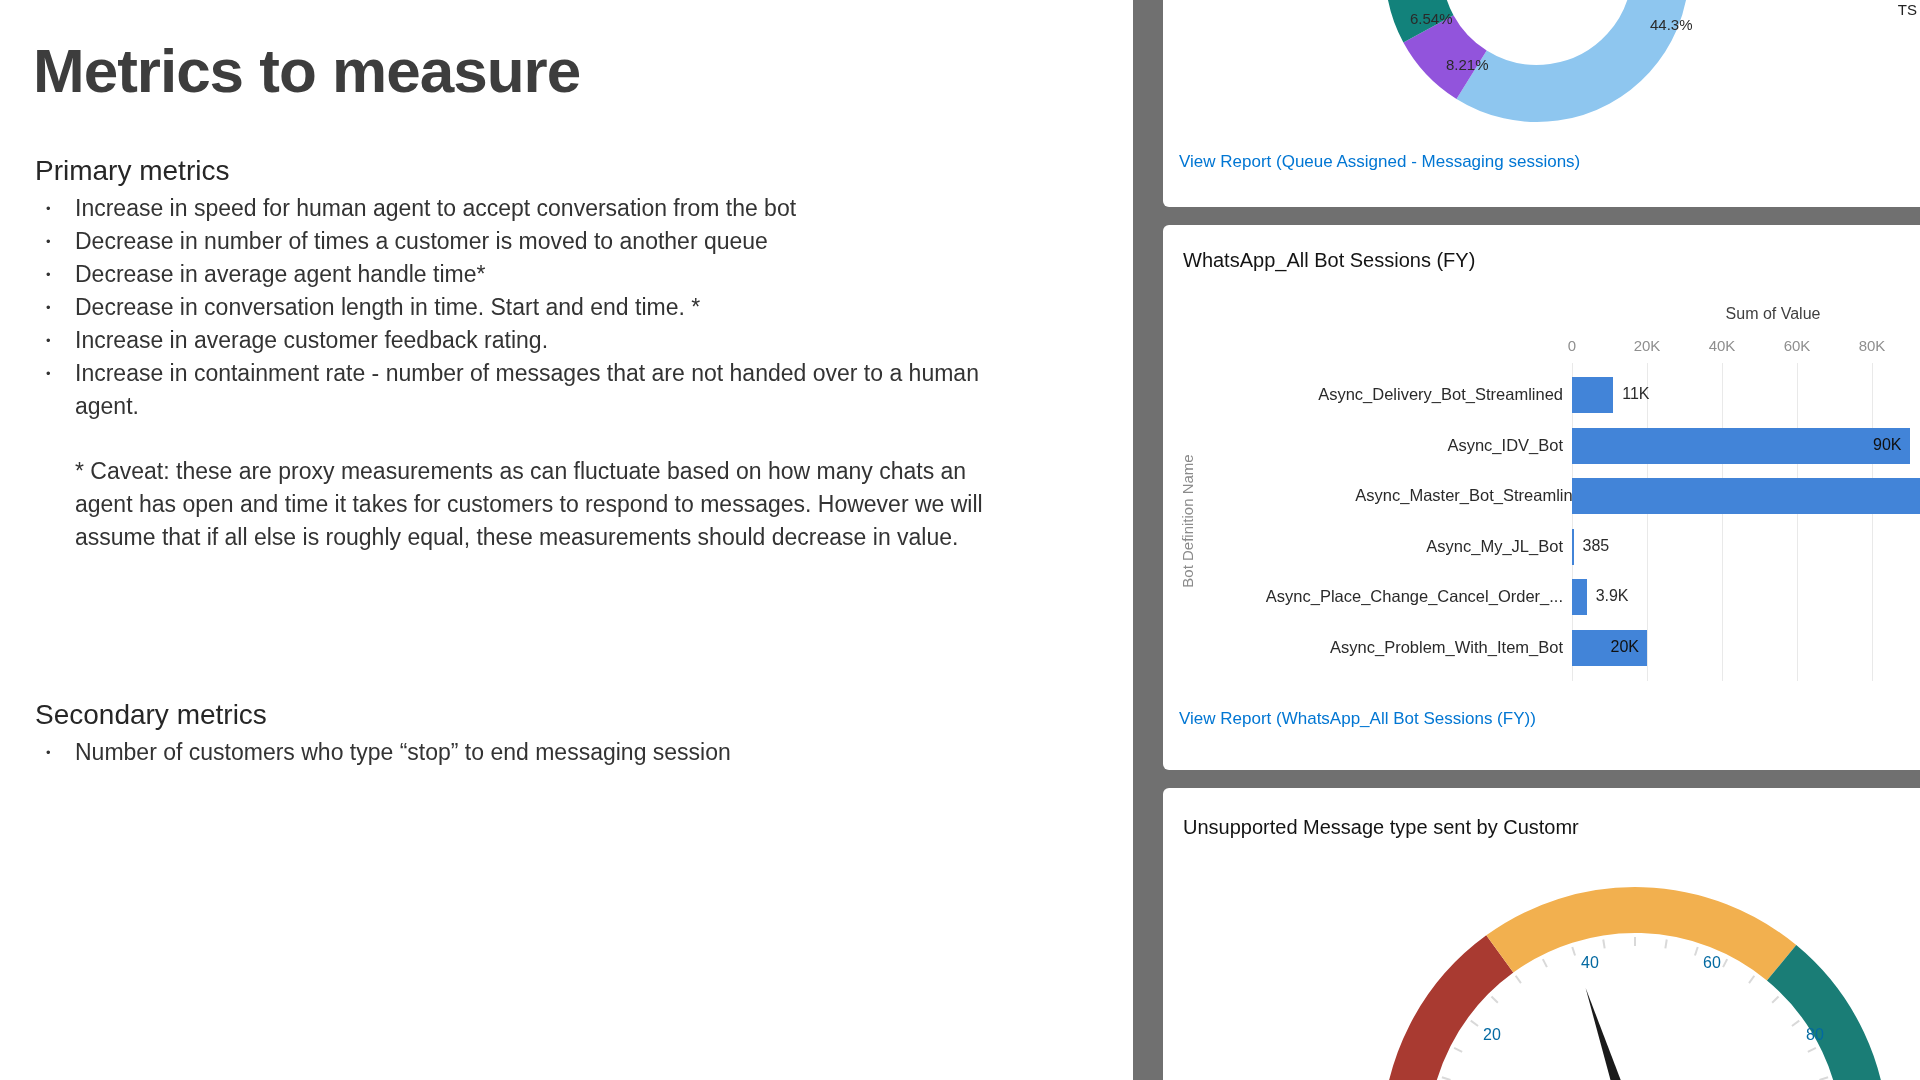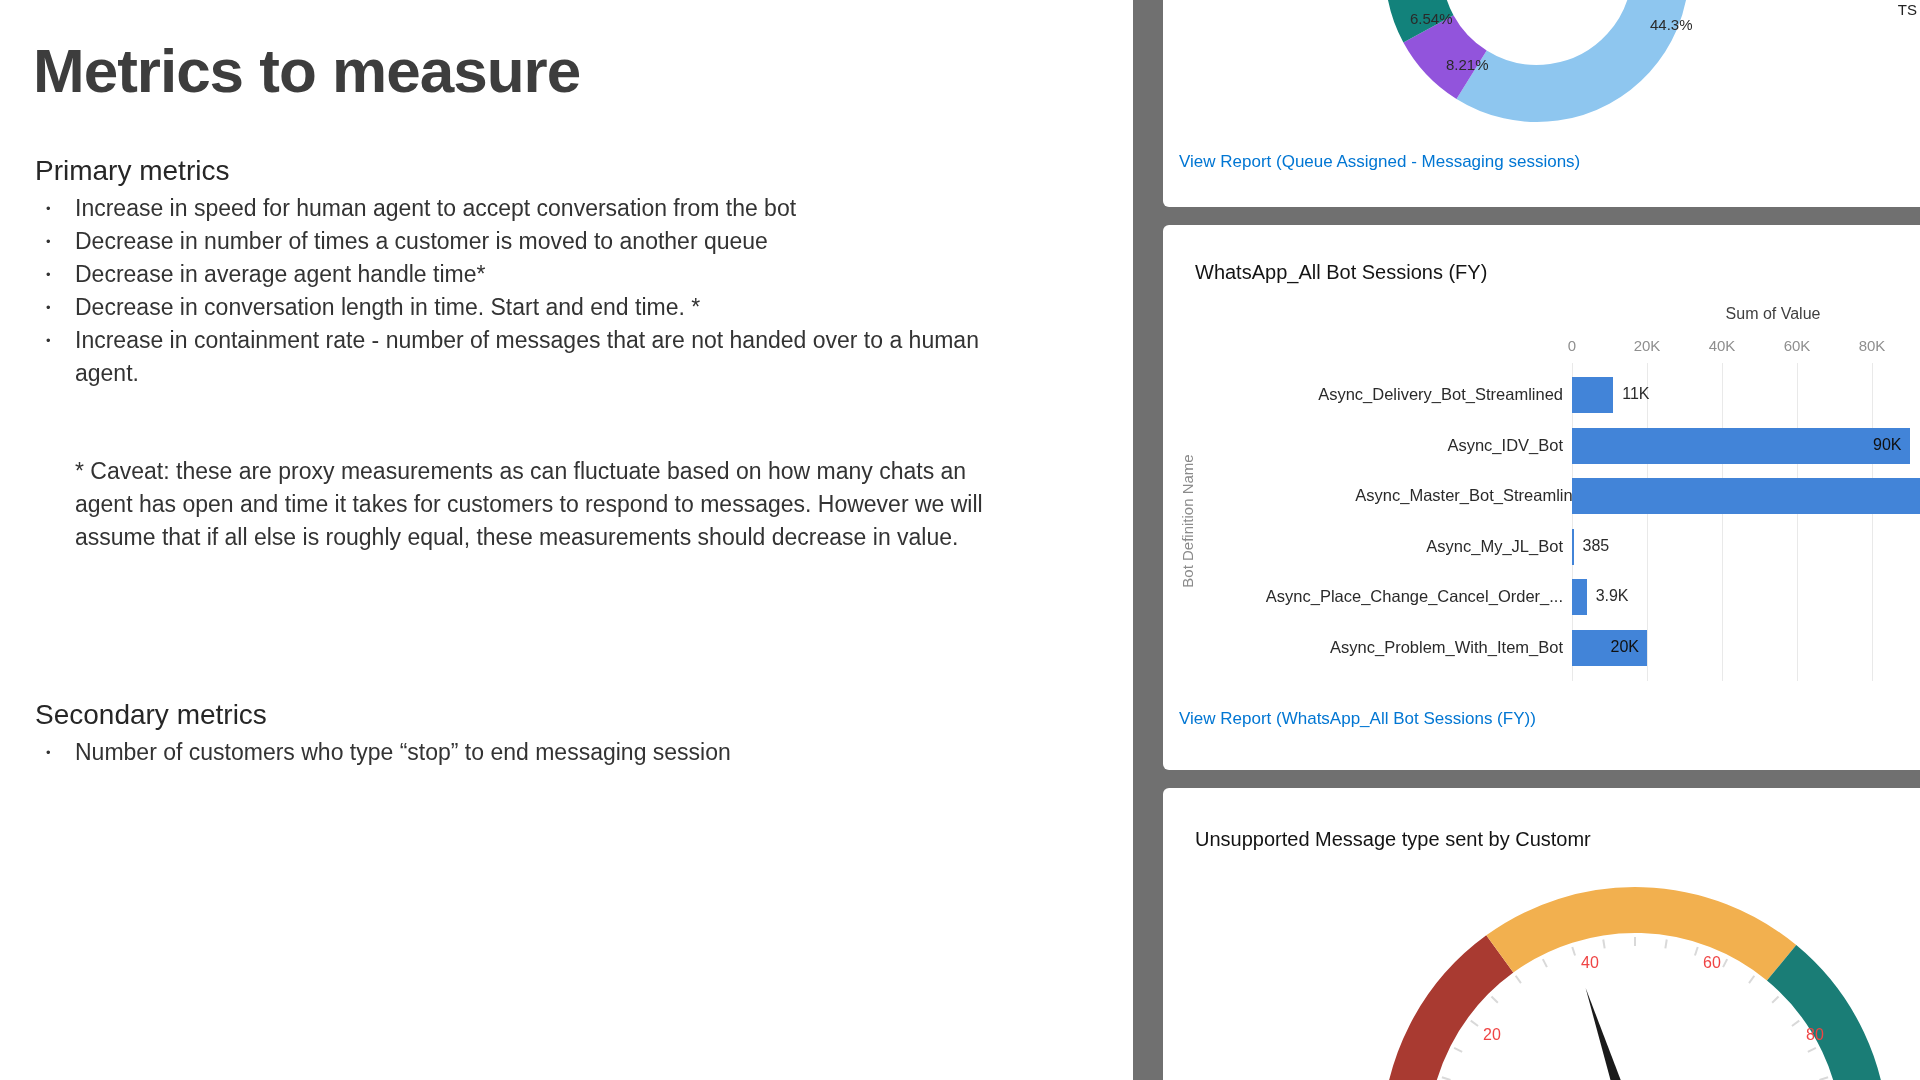--- a/index.html
+++ b/index.html
@@ -19,53 +19,54 @@
   ul.bullets li{position:relative;padding-left:37px;font-size:23px;line-height:33px;color:#333;}
   ul.bullets li::before{content:"•";position:absolute;left:8px;top:0;font-size:13px;line-height:33px;color:#333;}
   .caveat{position:absolute;left:75px;top:455px;width:955px;margin:0;font-size:23px;line-height:33px;color:#333;}
 
   
   .dash-pane{position:absolute;left:1133px;top:0;width:787px;height:1080px;background:#707070;}
   .panel{position:absolute;left:30px;width:757px;background:#fff;overflow:hidden;}
   .p1{top:0;height:207px;border-radius:0 0 0 6px;}
   .p2{top:225px;height:545px;border-radius:6px 0 0 6px;}
   .p3{top:788px;height:364px;border-radius:6px 0 0 6px;}
-  .panel-title{position:absolute;left:16px;top:20px;margin:16px;font-size:20px;font-weight:400;color:#141414;z-index:3;}
+  .panel-title{position:absolute;left:16px;top:20px;margin:4px;font-size:20px;font-weight:400;color:#141414;z-index:3;}
   .p3 .panel-title{top:24px;}
   .report-link{position:absolute;left:16px;font-size:17px;color:#0176d3;text-decoration:none;cursor:pointer;z-index:3;}
   .p1 .report-link{top:152px;}
   .p2 .report-link{top:484px;}
   .corner-label{position:absolute;right:3px;top:1px;font-size:15px;color:#222;z-index:3;}
   .pct-label{position:absolute;font-size:15px;color:#2a2a2a;z-index:2;}
   .axis-title{position:absolute;left:490px;top:80px;width:240px;text-align:center;font-size:16px;color:#3f3f3f;}
   .y-axis-label{position:absolute;left:24px;top:296px;transform:translate(-50%,-50%) rotate(-90deg);
                 white-space:nowrap;font-size:15px;color:#8a8a8a;}
   .x-tick{position:absolute;top:112px;width:40px;text-align:center;font-size:15px;color:#8f8f8f;}
   .gridline{position:absolute;top:138px;height:318px;width:1px;background:#e9e9e9;}
   .hbar{position:absolute;height:36px;}
   .cat-label{position:absolute;left:0;width:400px;text-align:right;font-size:16.5px;color:#2a2a2a;}
   .val-label{position:absolute;font-size:16px;color:#2b2b2b;}
   .val-label.inside{text-align:right;color:#101010;}
-  .g-tick{position:absolute;font-size:16px;color:#ef4444;z-index:2;}
+  .g-tick{position:absolute;font-size:16px;color:#0369a1;z-index:2;}
   svg.chart{position:absolute;left:0;top:0;z-index:1;}
 </style>
 </head>
 <body>
 
 <div class="stage">
 
   <div class="doc-pane">
     <h1 class="doc-title">Metrics to measure</h1>
 
     <h2 class="sec-head" id="primary-head">Primary metrics</h2>
     <ul class="bullets" id="primary-list">
       <li>Increase in speed for human agent to accept conversation from the bot</li>
       <li>Decrease in number of times a customer is moved to another queue</li>
       <li>Decrease in average agent handle time*</li>
       <li>Decrease in conversation length in time. Start and end time. *</li>
+      <li>Increase in average customer feedback rating.</li>
       <li>Increase in containment rate - number of messages that are not handed over to a human agent.</li>
     </ul>
 
     <p class="caveat"> * Caveat: these are proxy measurements as can fluctuate based on how many chats an agent has open and time it takes for customers to respond to messages. However we will assume that if all else is roughly equal, these measurements should decrease in value.</p>
 
     <h2 class="sec-head" id="secondary-head">Secondary metrics</h2>
     <ul class="bullets" id="secondary-list">
       <li>Number of customers who type “stop” to end messaging session</li>
     </ul>
   </div>

